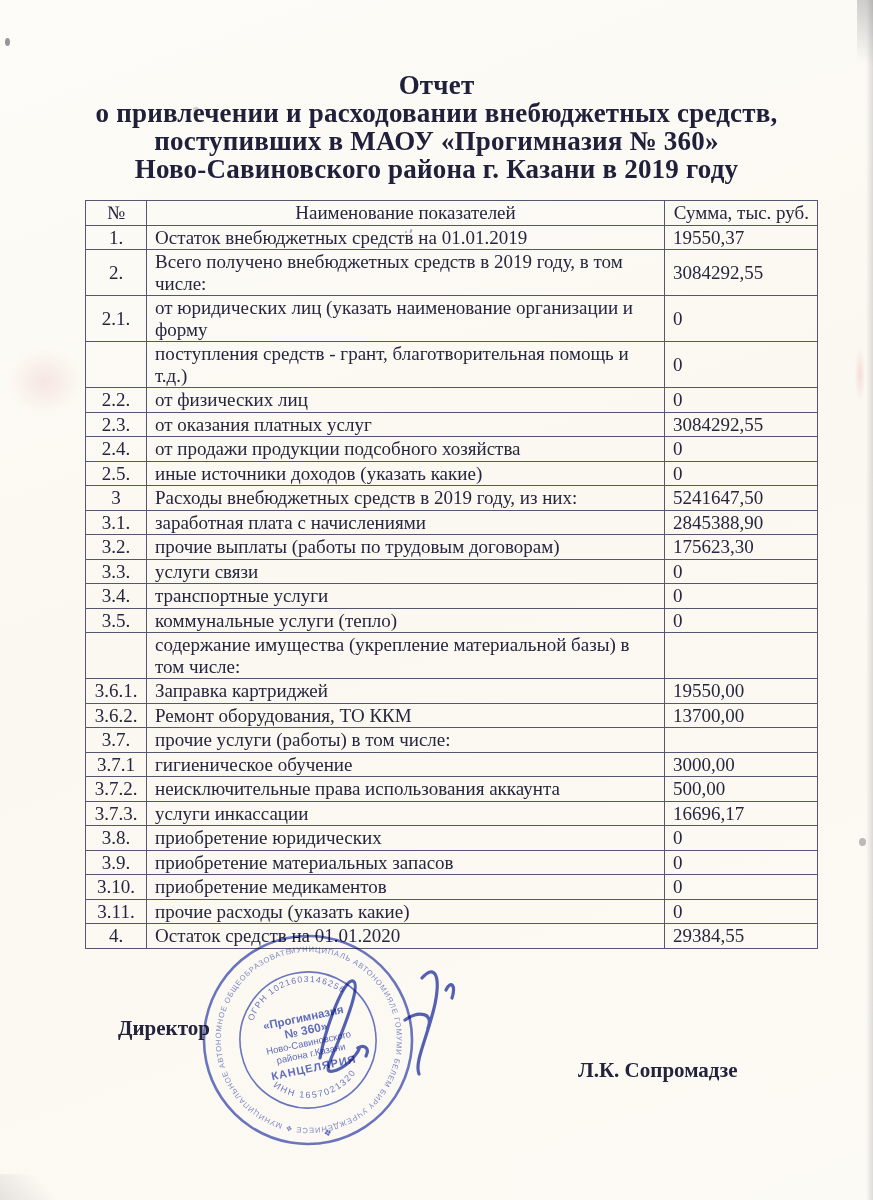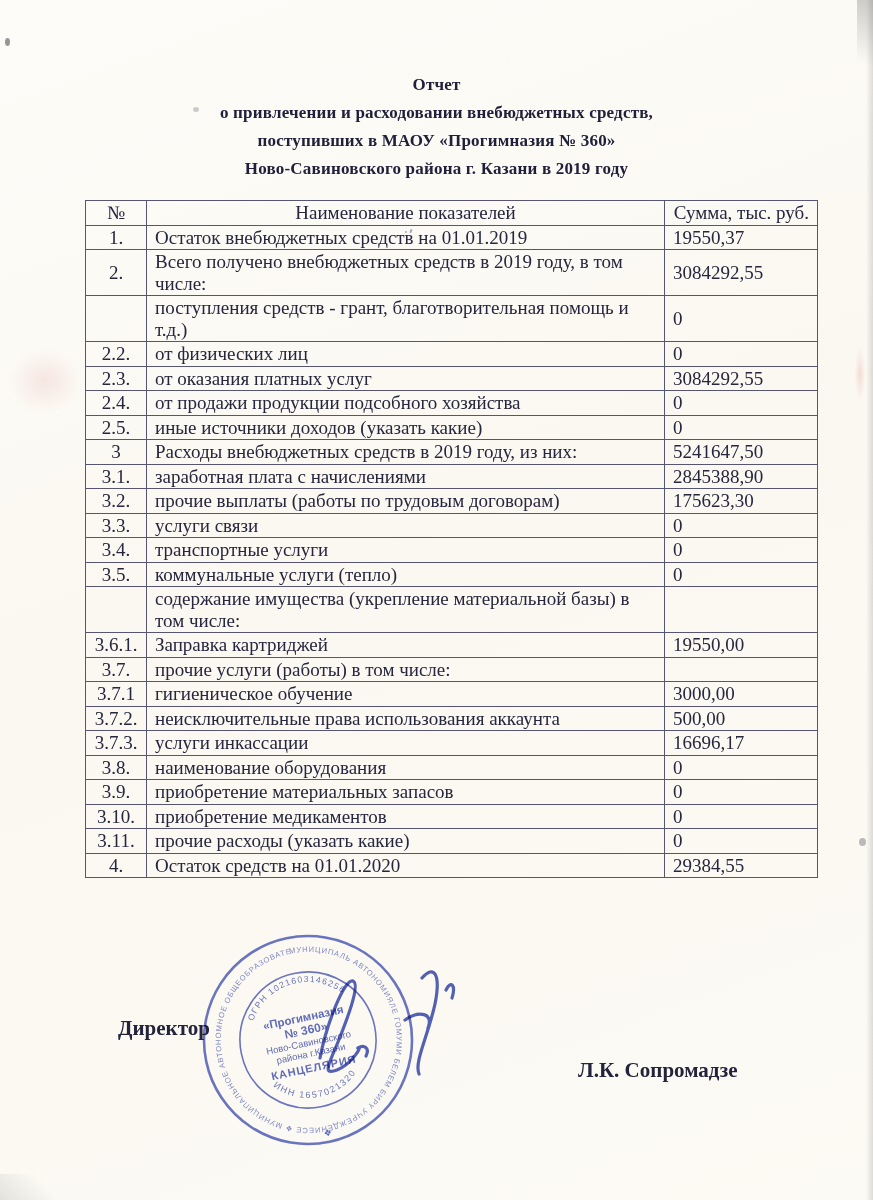--- a/index.html
+++ b/index.html
@@ -18,21 +18,21 @@
   .smudge-pink2{right:8px;top:348px;width:10px;height:52px;border-radius:6px;background:radial-gradient(ellipse,rgba(222,150,150,.28),rgba(222,150,150,0) 75%);}
   .speck1{left:5px;top:38px;width:5px;height:8px;border-radius:50%;background:rgba(70,65,75,.55);}
   .speck2{right:7px;top:838px;width:7px;height:8px;border-radius:50%;background:rgba(110,105,115,.45);}
   .speck3{left:193px;top:107px;width:6px;height:5px;border-radius:50%;background:rgba(120,110,120,.35);}
   .header-mark{left:405px;top:229px;width:10px;height:6px;}
   .header-mark i{position:absolute;width:2px;height:2px;border-radius:50%;background:rgba(95,95,135,.55);}
   .header-mark i:nth-child(1){left:0;top:2px;}
   .header-mark i:nth-child(2){left:5px;top:0;transform:rotate(20deg);height:4px;width:1.5px;border-radius:1px;}
 
   .title-block{position:absolute;left:0;top:71px;width:100%;text-align:center;
-    font-weight:bold;font-size:17px;line-height:28px;color:#20203a;letter-spacing:.2px;}
+    font-weight:bold;font-size:27px;line-height:28px;color:#20203a;letter-spacing:.2px;}
 
   table.report{position:absolute;left:85px;top:200px;width:681px;border-collapse:collapse;
     table-layout:fixed;font-size:19px;color:#26263e;}
   table.report th,table.report td{border:1.4px solid #565672;padding:1px 8px;line-height:21.5px;
     vertical-align:middle;overflow:hidden;}
   table.report th{font-weight:normal;}
   th.h-num{width:44px;text-align:center;vertical-align:top;padding-top:3px;}
   th.h-name{width:501px;text-align:center;vertical-align:top;padding-top:3px;font-family:Liberation Serif, serif;}
   th.h-sum{width:136px;text-align:right;vertical-align:top;padding-top:3px;}
   td.col-num{text-align:center;padding:1px 2px;}
@@ -85,20 +85,25 @@
           <td class="col-num">1.</td>
           <td class="col-name">Остаток внебюджетных средств на 01.01.2019</td>
           <td class="col-val">19550,37</td>
         </tr>
         <tr>
           <td class="col-num">2.</td>
           <td class="col-name">Всего получено внебюджетных средств в 2019 году, в том числе:</td>
           <td class="col-val">3084292,55</td>
         </tr>
         <tr>
+          <td class="col-num">2.1.</td>
+          <td class="col-name">от юридических лиц (указать наименование организации и форму</td>
+          <td class="col-val">0</td>
+        </tr>
+        <tr>
           <td class="col-num"></td>
           <td class="col-name">поступления средств - грант, благотворительная помощь и т.д.)</td>
           <td class="col-val">0</td>
         </tr>
         <tr>
           <td class="col-num">2.2.</td>
           <td class="col-name">от физических лиц</td>
           <td class="col-val">0</td>
         </tr>
         <tr>
@@ -150,20 +155,25 @@
           <td class="col-num"></td>
           <td class="col-name">содержание имущества (укрепление материальной базы) в том числе:</td>
           <td class="col-val"></td>
         </tr>
         <tr>
           <td class="col-num">3.6.1.</td>
           <td class="col-name">Заправка картриджей</td>
           <td class="col-val">19550,00</td>
         </tr>
         <tr>
+          <td class="col-num">3.6.2.</td>
+          <td class="col-name">Ремонт оборудования, ТО ККМ</td>
+          <td class="col-val">13700,00</td>
+        </tr>
+        <tr>
           <td class="col-num">3.7.</td>
           <td class="col-name">прочие услуги (работы) в том числе:</td>
           <td class="col-val"></td>
         </tr>
         <tr>
           <td class="col-num">3.7.1</td>
           <td class="col-name">гигиеническое обучение</td>
           <td class="col-val">3000,00</td>
         </tr>
         <tr>
@@ -171,21 +181,21 @@
           <td class="col-name">неисключительные права использования аккаунта</td>
           <td class="col-val">500,00</td>
         </tr>
         <tr>
           <td class="col-num">3.7.3.</td>
           <td class="col-name">услуги инкассации</td>
           <td class="col-val">16696,17</td>
         </tr>
         <tr>
           <td class="col-num">3.8.</td>
-          <td class="col-name">наименование оборудования</td>
+          <td class="col-name">приобретение юридических</td>
           <td class="col-val">0</td>
         </tr>
         <tr>
           <td class="col-num">3.9.</td>
           <td class="col-name">приобретение материальных запасов</td>
           <td class="col-val">0</td>
         </tr>
         <tr>
           <td class="col-num">3.10.</td>
           <td class="col-name">приобретение медикаментов</td>

